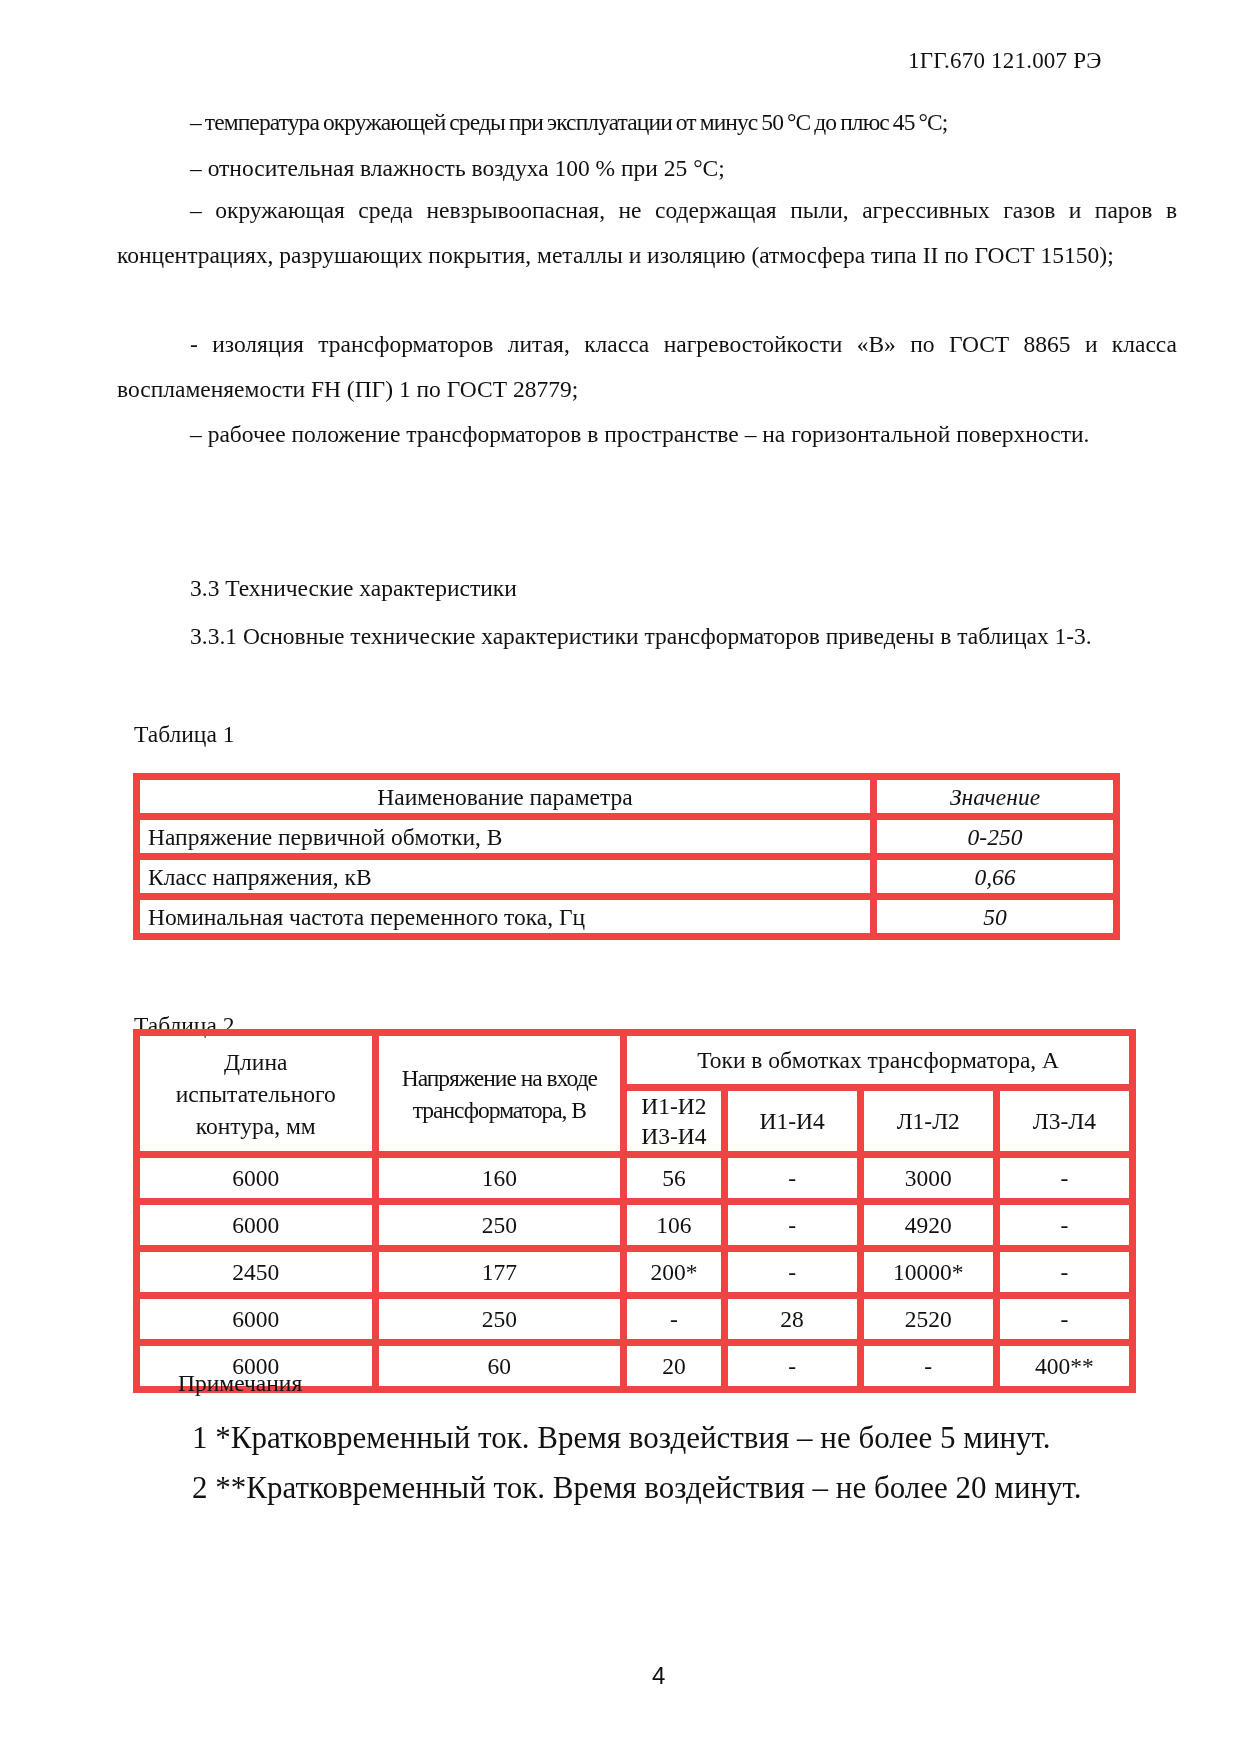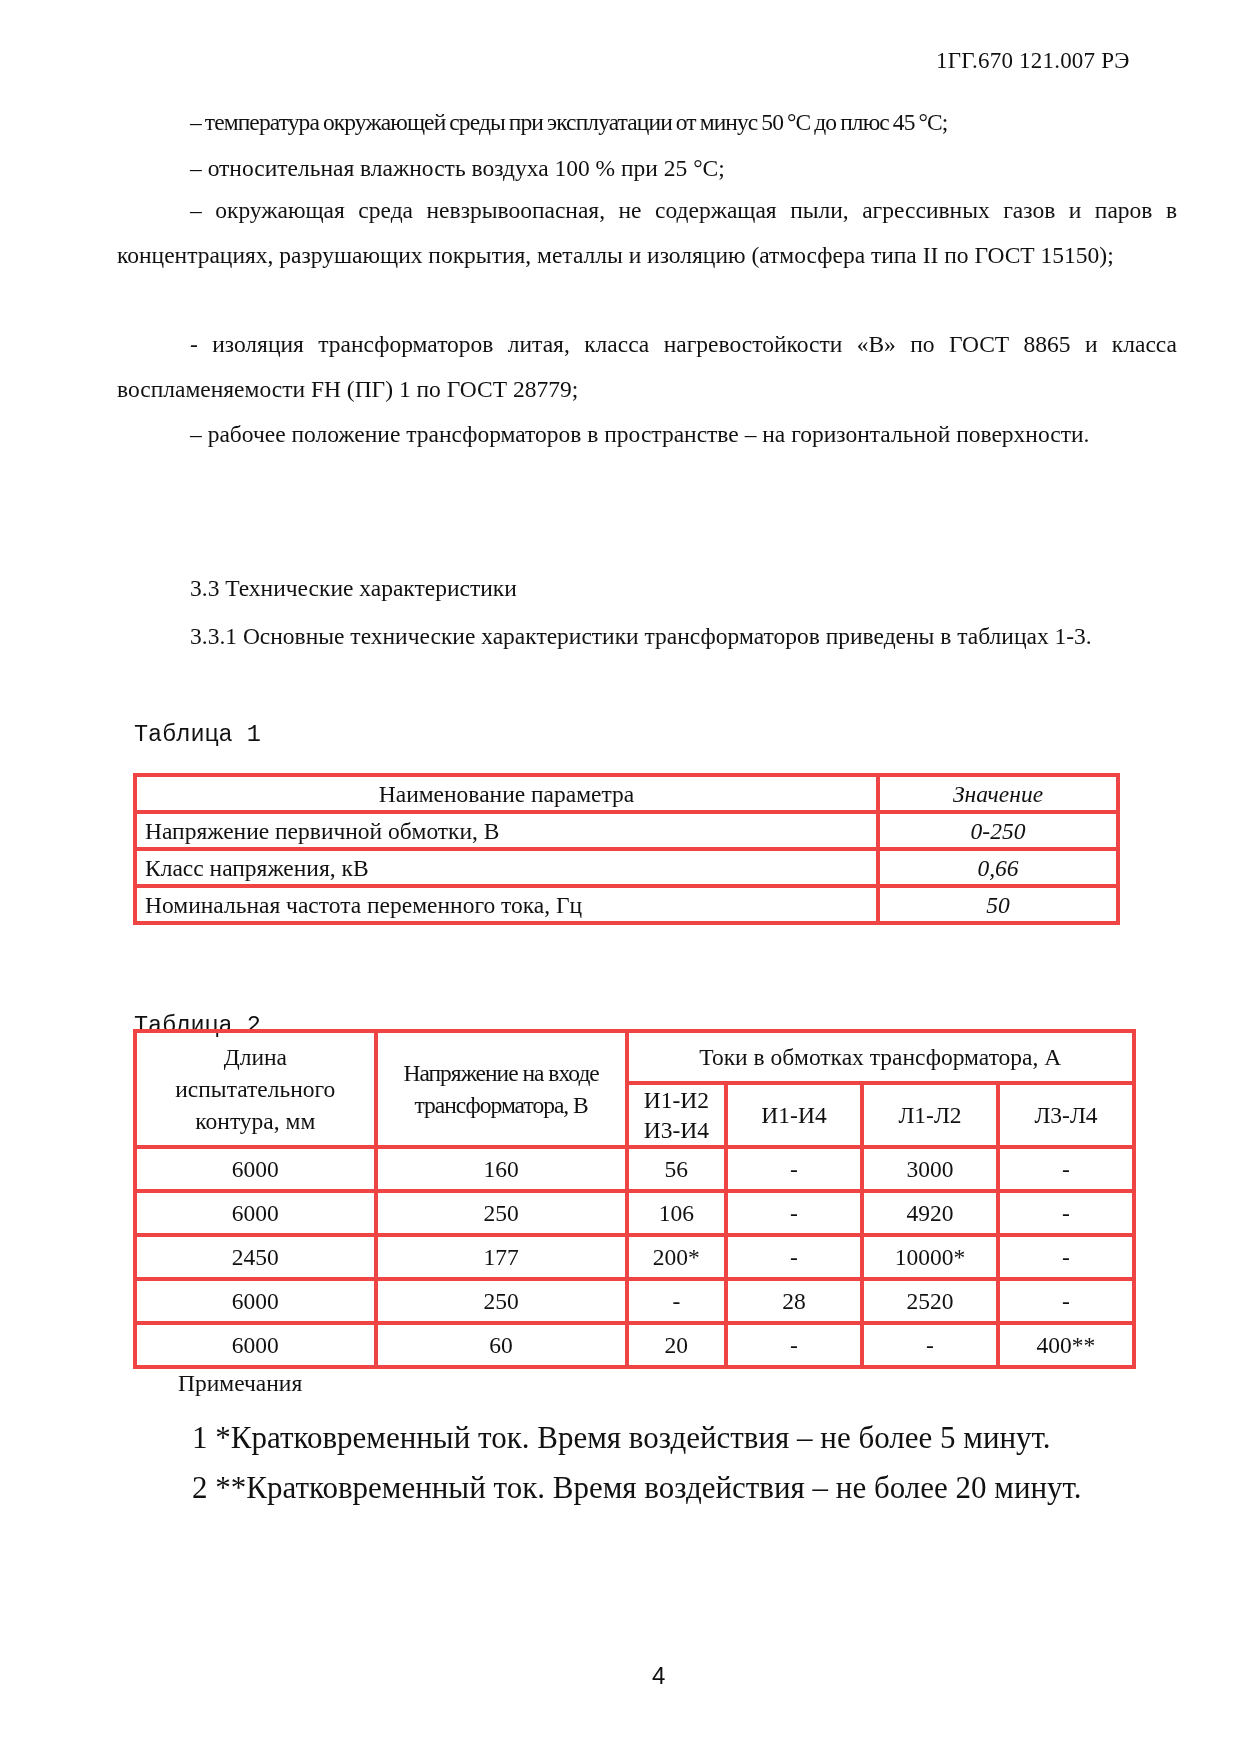--- a/index.html
+++ b/index.html
@@ -2,34 +2,34 @@
 <html><head>
   <meta charset="utf-8">
   <style>
     html, body { margin: 0; padding: 0; background: #ffffff; }
     body {
       width: 1241px; height: 1755px; position: relative; overflow: hidden;
       font-family: "Liberation Serif", "DejaVu Serif", serif;
       color: #111111;
     }
     .doc-code {
-      position: absolute; top: 48px; left: 936px;
+      position: absolute; top: 48px; left: 908px;
       font-size: 23px; letter-spacing: 0.2px;
     }
     .para {
       position: absolute; left: 117px; width: 1060px;
       font-size: 23.5px; line-height: 50px; text-align: justify;
     }
     .indent { text-indent: 73px; }
     .cond { letter-spacing: -0.9px; word-spacing: -1px; }
     .caption {
-      position: absolute; left: 134px; font-size: 23.5px; font-family: Liberation Mono, monospace;
+      position: absolute; left: 134px; font-size: 23.5px;
     }
     table { border-collapse: collapse; position: absolute; font-size: 23.5px; }
-    td, th { border: 4px solid #ef4444; font-weight: normal; padding: 0 8px; }
+    td, th { border: 7px solid #ef4444; font-weight: normal; padding: 0 8px; }
     #table1 { left: 133px; top: 773px; width: 987px; }
     #table1 td { height: 33px; line-height: 30px; }
     #table1 .hdr { text-align: center; }
     #table1 .val { text-align: center; width: 220px; font-style: italic; }
     #table2 { left: 133px; top: 1029px; width: 1003px; }
     #table2 td { text-align: center; line-height: 32px; }
     #table2 .row td { height: 40px; margin-left: 16px; }
     .narrow { letter-spacing: -1px; }
     .notes-title { position: absolute; left: 178px; top: 1370px; font-size: 23.5px; }
     .note { position: absolute; left: 192px; font-size: 31px; }

